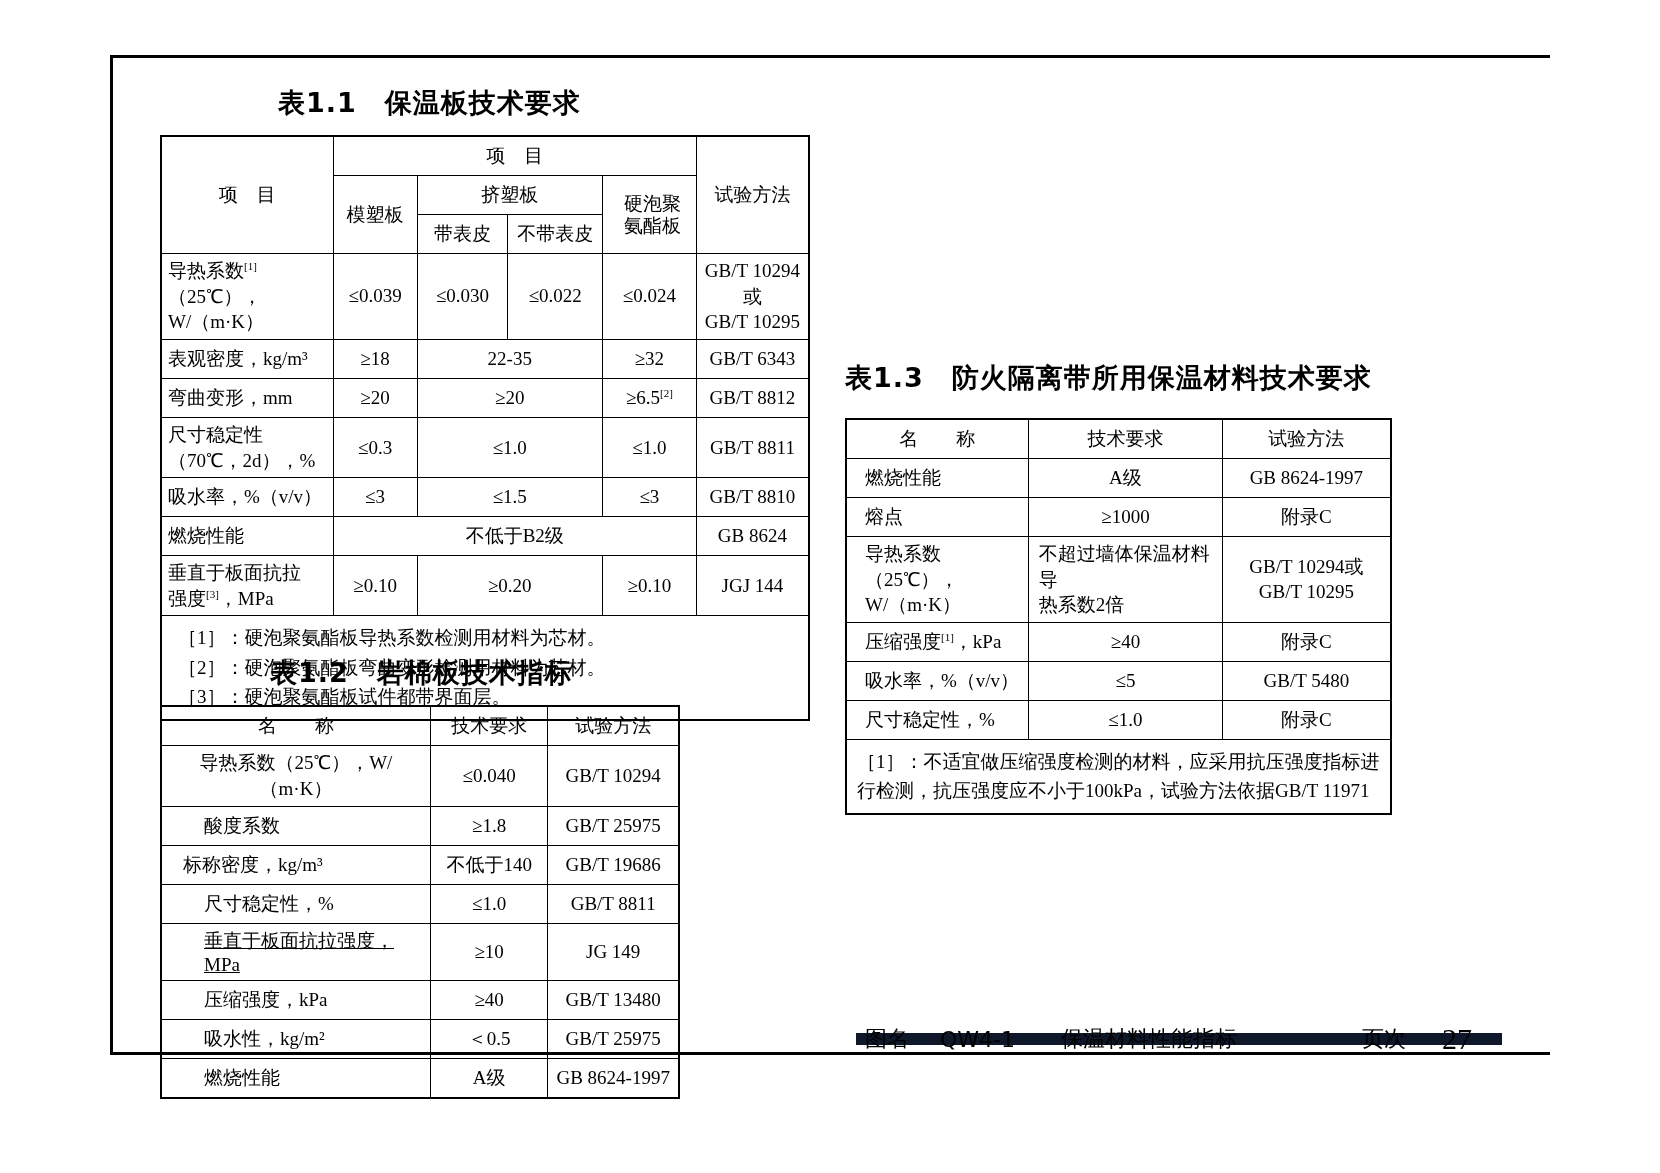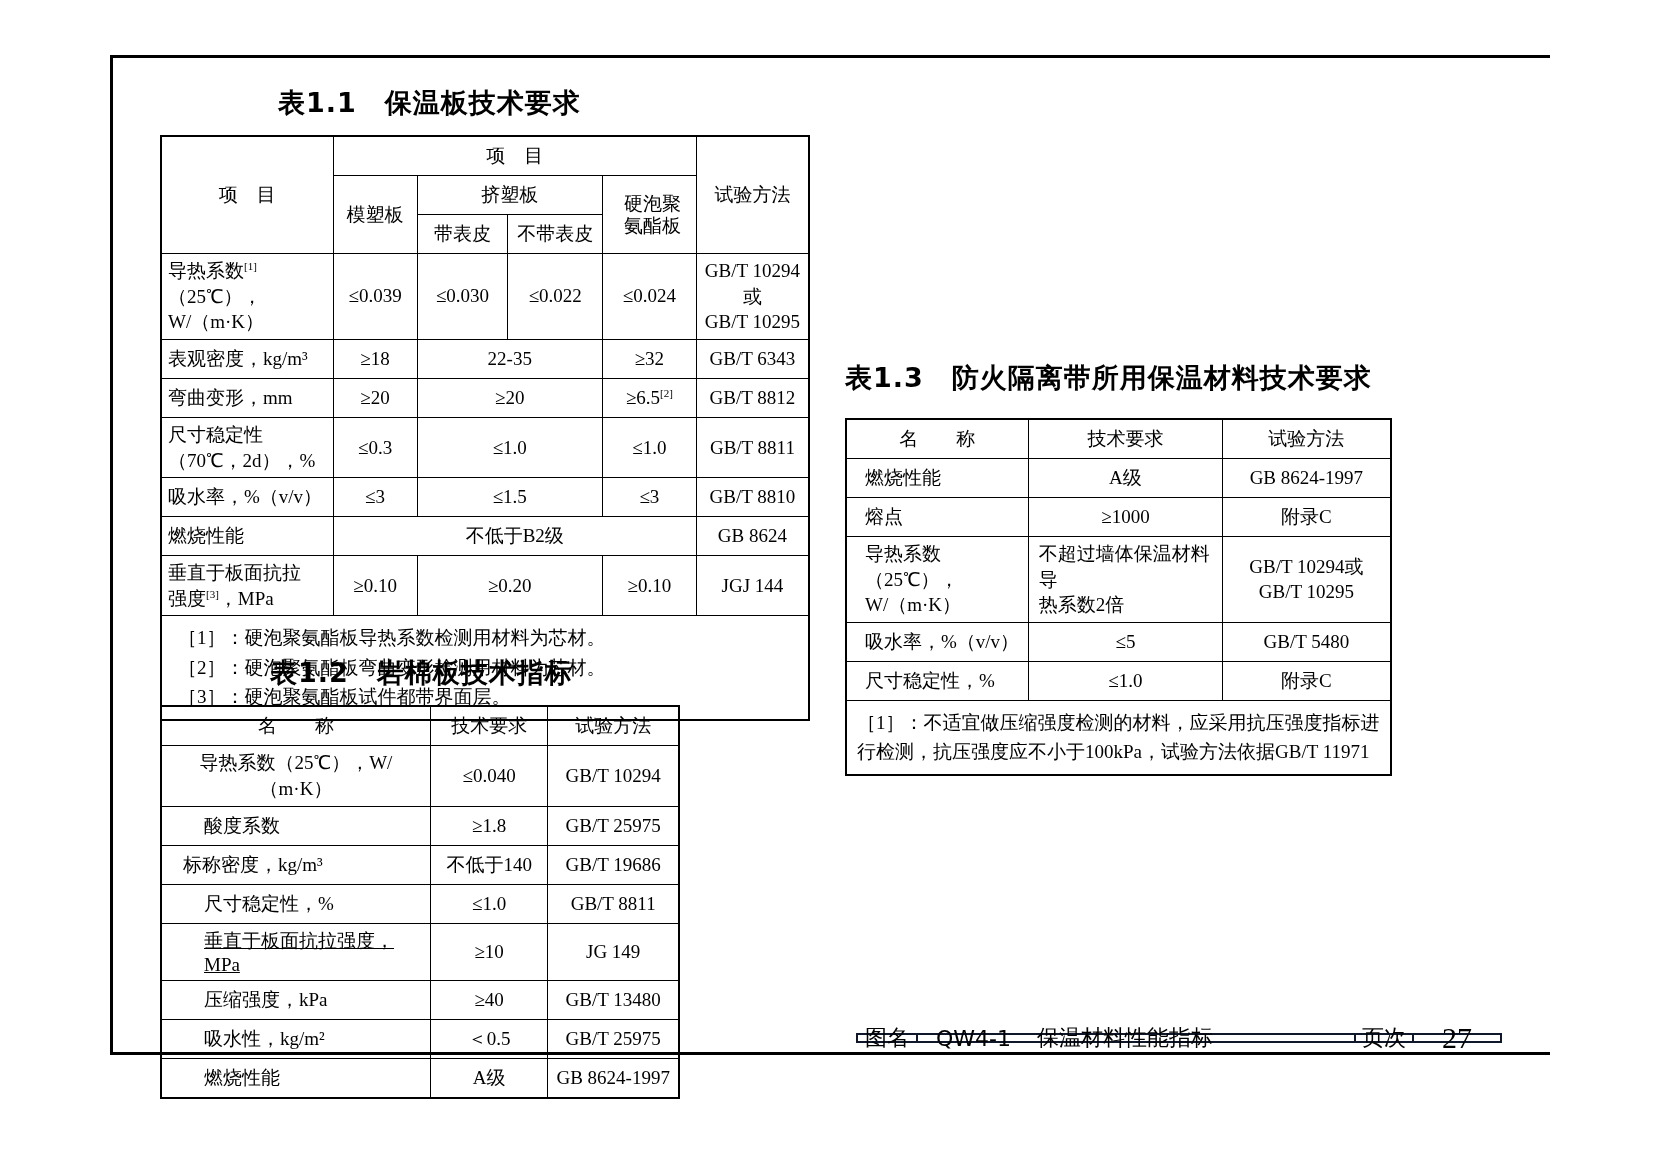--- a/index.html
+++ b/index.html
@@ -81,35 +81,35 @@
 
   
   #footer {
     position:absolute;
     left:856px; top:985px;
     display:flex;
     align-items:stretch;
     height:58px;
   }
   #footer .cell {
-    border:2px solid #0f172a;
+    border:6px solid #0f172a;
     display:flex;
     align-items:center;
     justify-content:center;
     font-family:"DejaVu Sans", sans-serif;
     font-size:22px;
     box-sizing:border-box;
     margin-top:48px;
   }
   #footer .lbl { width:62px; }
   #footer .main {
     width:440px;
     justify-content:flex-start;
     padding-left:18px;
-    gap:26px;
+    gap:46px;
     margin-left:-2px;
   }
   #footer .lbl2 { width:60px; margin-left:-2px; }
   #footer .pg {
     width:90px;
     margin-left:-2px;
     font-size:30px;
     font-family:"Liberation Serif", serif;
   }
 </style>
@@ -294,20 +294,25 @@
         <span>W/（m·K）</span>
       </td>
       <td class="lft" style="padding-left:10px; line-height:1.35;">
         <span>不超过墙体保温材料导</span><br>
         <span>热系数2倍</span>
       </td>
       <td style="line-height:1.35;">
         <span>GB/T 10294或</span><br>
         <span>GB/T 10295</span>
       </td>
+    </tr>
+    <tr>
+      <td class="lft" style="padding-left:18px;"><span>压缩强度</span><sup>[1]</sup><span>，kPa</span></td>
+      <td>≥40</td>
+      <td>附录C</td>
     </tr>
     <tr>
       <td class="lft" style="padding-left:18px;">吸水率，%（v/v）</td>
       <td>≤5</td>
       <td>GB/T 5480</td>
     </tr>
     <tr>
       <td class="lft" style="padding-left:18px;">尺寸稳定性，%</td>
       <td>≤1.0</td>
       <td>附录C</td>

